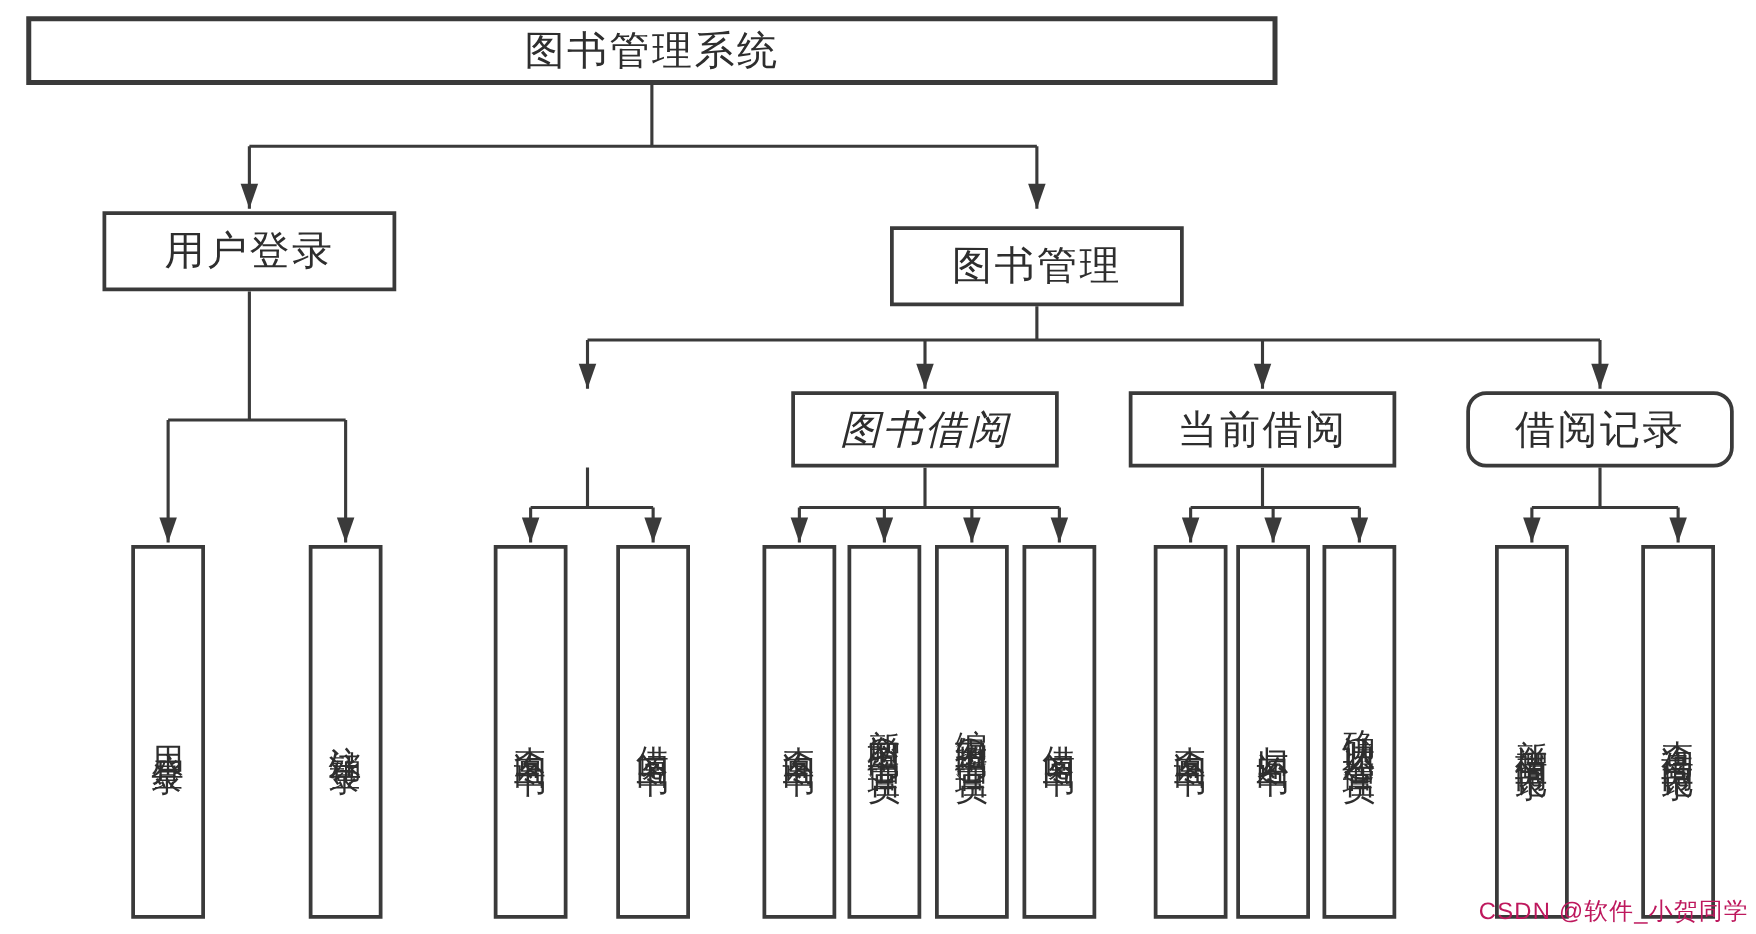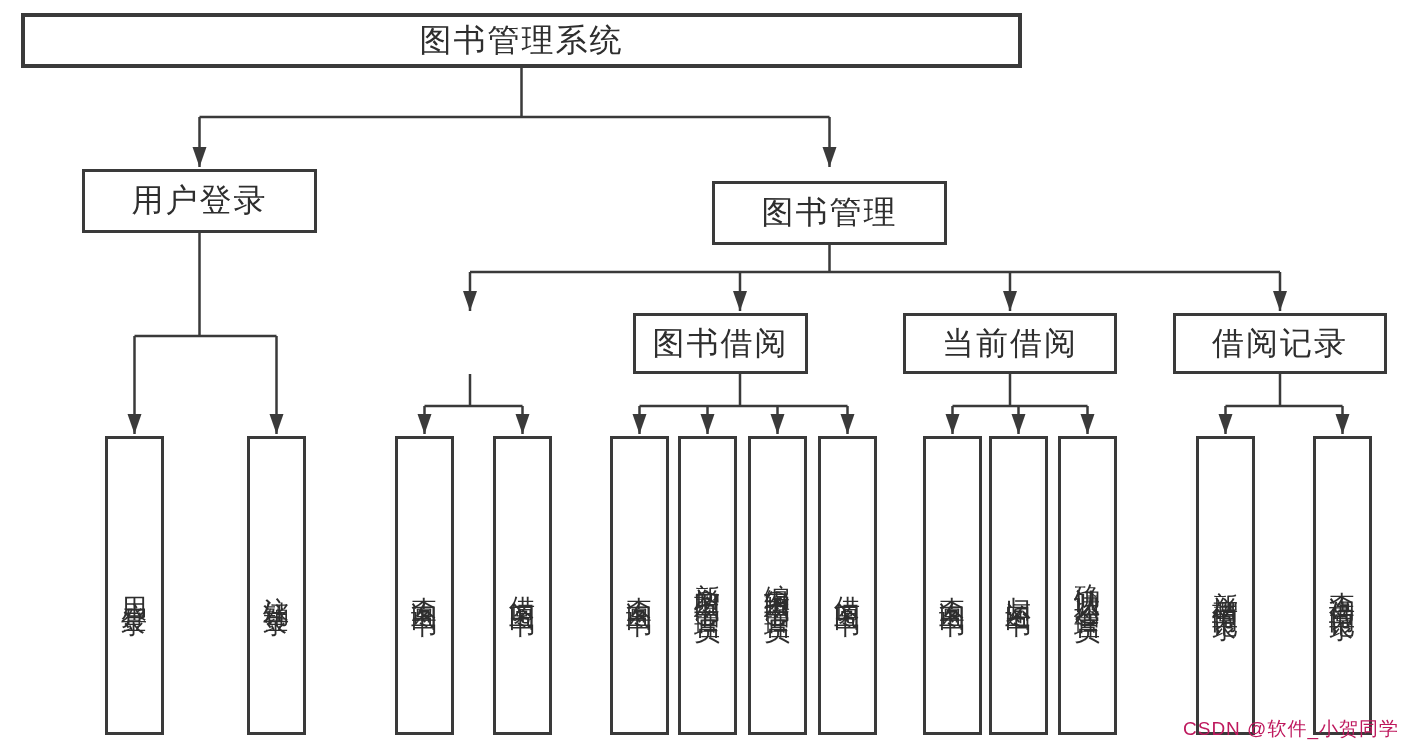--- a/index.html
+++ b/index.html
@@ -80,27 +80,27 @@
     <span>图书管理系统</span>
   </div>
 
   <div class="node" style="left:82px;top:169px;width:235px;height:64px;">
     <span>用户登录</span>
   </div>
   <div class="node" style="left:712px;top:169px;width:235px;height:64px;margin-top:12px;">
     <span>图书管理</span>
   </div>
 
-  <div class="node" style="left:633px;top:313px;width:175px;height:61px;">
+  <div class="node" style="left:633px;top:313px;width:214px;height:61px;font-style:italic;">
     <span>图书借阅</span>
   </div>
   <div class="node" style="left:903px;top:313px;width:214px;height:61px;">
     <span>当前借阅</span>
   </div>
-  <div class="node" style="left:1173px;top:313px;width:214px;height:61px;">
+  <div class="node" style="left:1173px;top:313px;width:214px;height:61px;border-radius:16px;">
     <span>借阅记录</span>
   </div>
 
   <div class="leaf" style="left:105px;">
     <span class="vtext">用户登录</span>
   </div>
   <div class="leaf" style="left:247px;">
     <span class="vtext">注销登录</span>
   </div>
 

